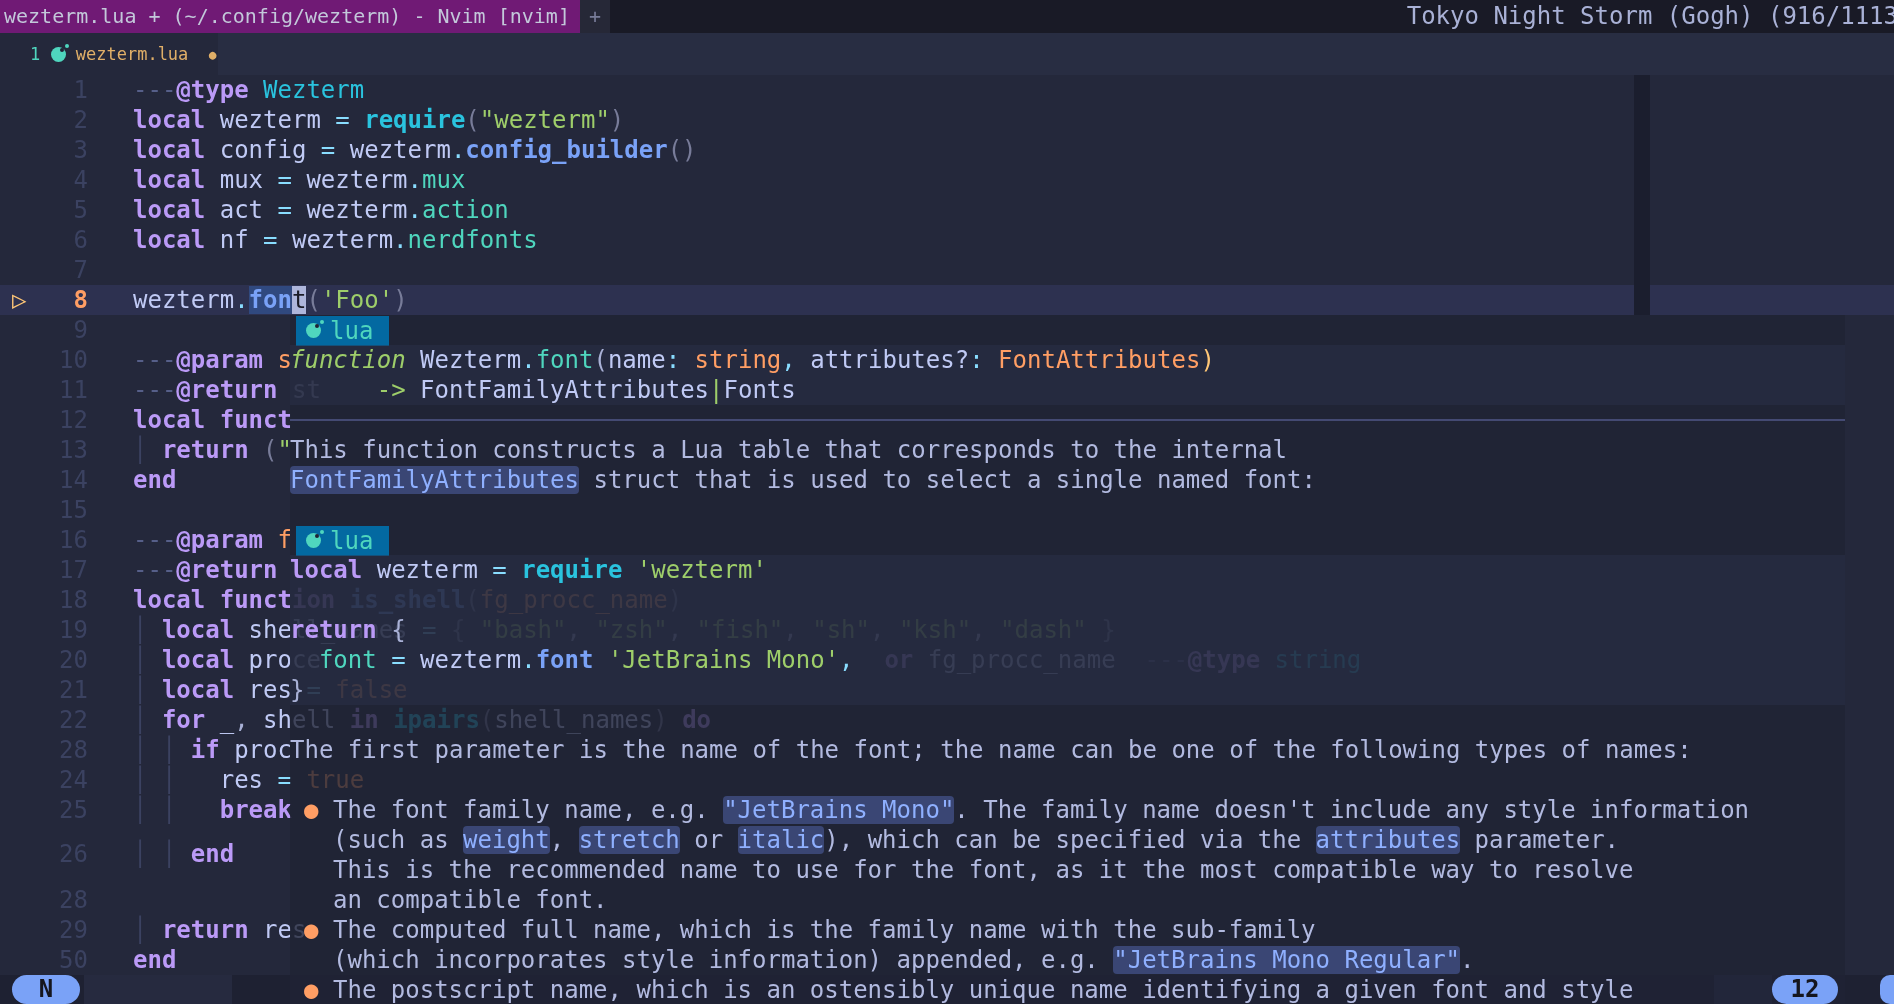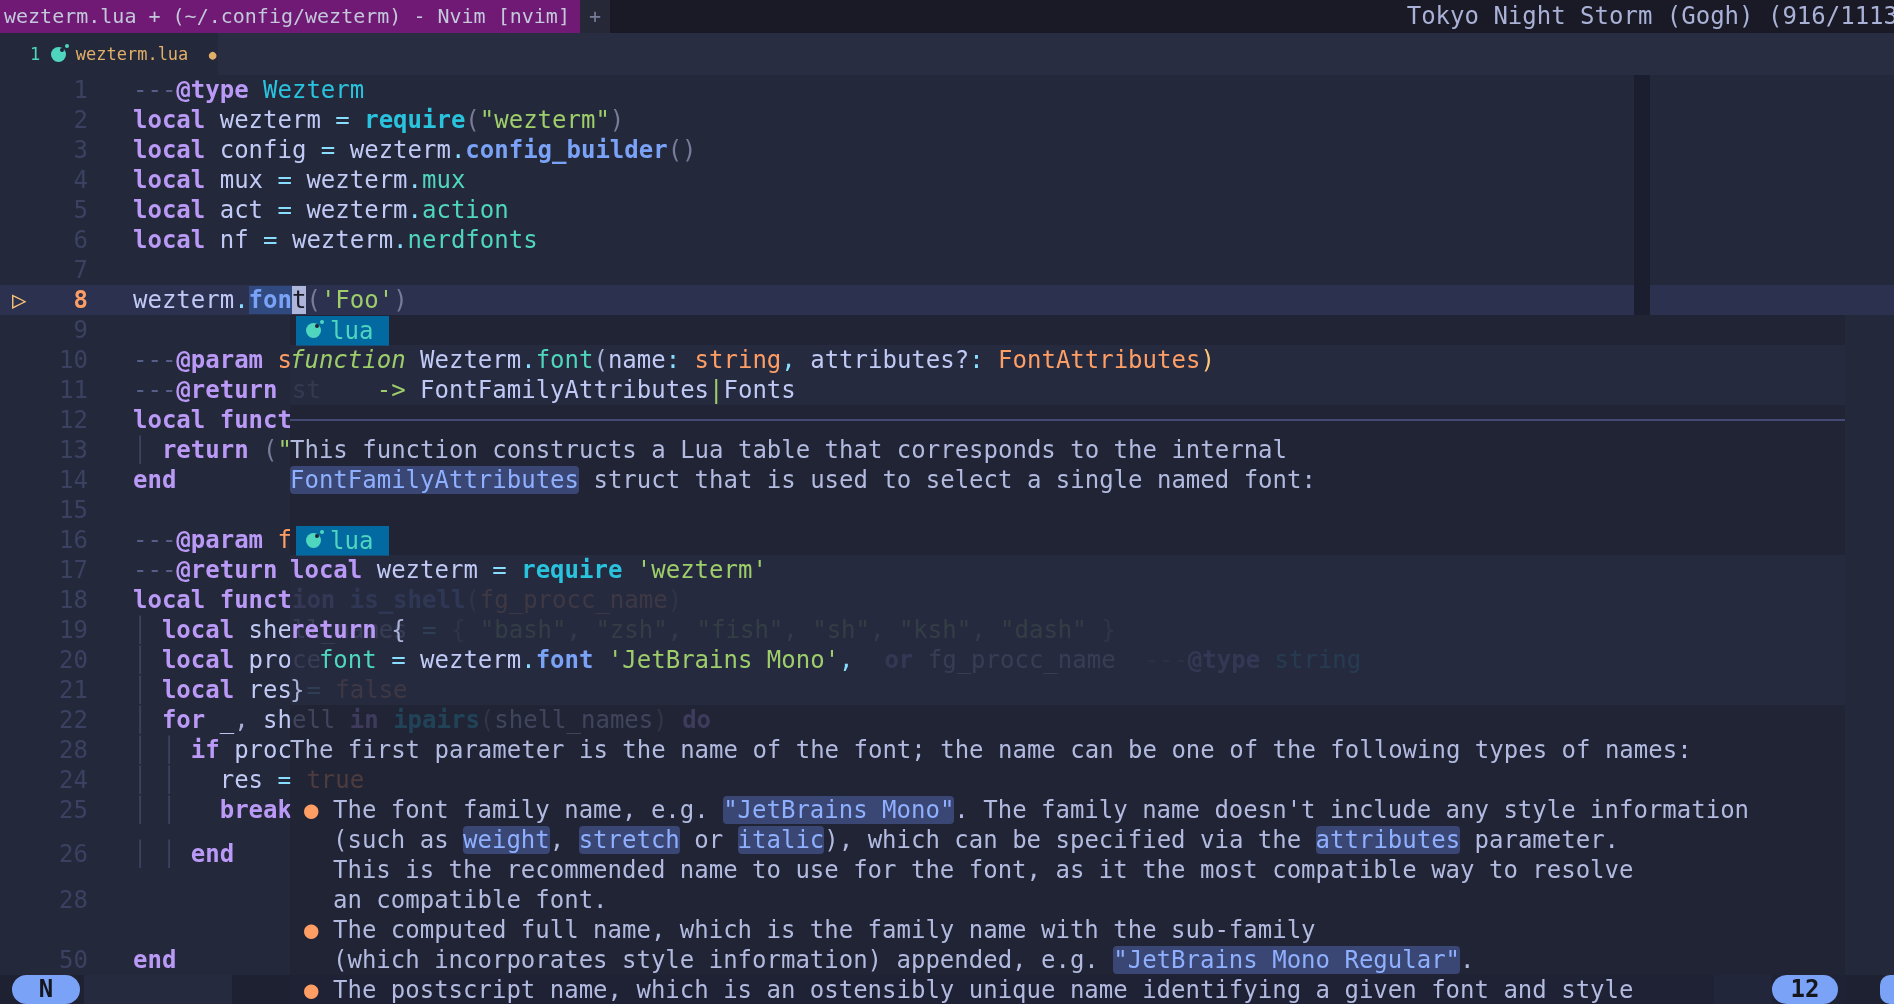--- a/index.html
+++ b/index.html
@@ -125,20 +125,21 @@
       <div class="eline" style="top: 510px;"><span class="lnum">18</span><span class="codetxt"><span class="c-kw">local</span><span class="c-pu"> </span><span class="c-kw">function</span><span class="c-pu"> </span><span class="c-fn">is_shell</span><span class="c-pa">(</span><span class="c-or">fg_procc_name</span><span class="c-pa">)</span></span></div>
       <div class="eline" style="top: 540px;"><span class="lnum">19</span><span class="codetxt"><span class="c-gd">│ </span><span class="c-kw">local</span><span class="c-var"> shell_names </span><span class="c-op">=</span><span class="c-pu"> </span><span class="c-pa">{ </span><span class="c-str">"bash"</span><span class="c-pu">, </span><span class="c-str">"zsh"</span><span class="c-pu">, </span><span class="c-str">"fish"</span><span class="c-pu">, </span><span class="c-str">"sh"</span><span class="c-pu">, </span><span class="c-str">"ksh"</span><span class="c-pu">, </span><span class="c-str">"dash"</span><span class="c-pa"> }</span></span></div>
       <div class="eline" style="top: 570px;"><span class="lnum">20</span><span class="codetxt"><span class="c-gd">│ </span><span class="c-kw">local</span><span class="c-var"> proce</span><span class="c-pu">                                       </span><span class="c-kw">or</span><span class="c-var"> fg_procc_name  </span><span class="c-cm">---</span><span class="c-kw">@type</span><span class="c-pu"> </span><span class="c-ty">string</span></span></div>
       <div class="eline" style="top: 600px;"><span class="lnum">21</span><span class="codetxt"><span class="c-gd">│ </span><span class="c-kw">local</span><span class="c-var"> res </span><span class="c-op">=</span><span class="c-pu"> </span><span class="c-or">false</span></span></div>
       <div class="eline" style="top: 630px;"><span class="lnum">22</span><span class="codetxt"><span class="c-gd">│ </span><span class="c-kw">for</span><span class="c-var"> _</span><span class="c-pu">,</span><span class="c-var"> shell </span><span class="c-kw">in</span><span class="c-pu"> </span><span class="c-bi">ipairs</span><span class="c-pa">(</span><span class="c-var">shell_names</span><span class="c-pa">)</span><span class="c-pu"> </span><span class="c-kw">do</span></span></div>
       <div class="eline" style="top: 660px;"><span class="lnum">28</span><span class="codetxt"><span class="c-gd">│ │ </span><span class="c-kw">if</span><span class="c-var"> proc</span></span></div>
       <div class="eline" style="top: 690px;"><span class="lnum">24</span><span class="codetxt"><span class="c-gd">│ │ </span><span class="c-var">  res </span><span class="c-op">=</span><span class="c-pu"> </span><span class="c-or">true</span></span></div>
       <div class="eline" style="top: 720px;"><span class="lnum">25</span><span class="codetxt"><span class="c-gd">│ │   </span><span class="c-kw">break</span></span></div>
       <div class="eline" style="top: 746px; margin-top: 18px;"><span class="lnum">26</span><span class="codetxt"><span class="c-gd">│ │ </span><span class="c-kw">end</span></span></div>
       <div class="eline" style="top: 810px;"><span class="lnum">28</span><span class="codetxt"></span></div>
+      <div class="eline" style="top: 840px;"><span class="lnum">29</span><span class="codetxt"><span class="c-gd">│ </span><span class="c-kw">return</span><span class="c-var"> res</span></span></div>
       <div class="eline" style="top: 870px;"><span class="lnum">50</span><span class="codetxt"><span class="c-kw">end</span></span></div>
     </div>
 
   <div id="scrollbar-thumb"></div>
 
   <div id="popup">
       <div class="prow" style="top: 0px;"><span class="pr-header-chip" style="margin-left: 6px;"><span class="lua-icon"></span><span>lua</span></span></div>
       <div class="prow pr-code" style="top: 30px;"><span class="c-grni">function</span><span class="c-pu"> </span><span class="c-var">Wezterm</span><span class="c-op">.</span><span class="c-fld">font</span><span class="c-pu">(</span><span class="c-var">name</span><span class="c-op">:</span><span class="c-pu"> </span><span class="c-or">string</span><span class="c-op">,</span><span class="c-pu"> </span><span class="c-var">attributes</span><span class="c-var">?</span><span class="c-op">:</span><span class="c-pu"> </span><span class="c-or">FontAttributes</span><span class="c-yl">)</span></div>
       <div class="prow pr-code" style="top: 60px;"><span class="c-pu">      </span><span class="c-grn">-&gt;</span><span class="c-pu"> </span><span class="c-var">FontFamilyAttributes</span><span class="c-grn">|</span><span class="c-var">Fonts</span></div>
       <div class="prow" style="top: 90px;"><div class="pr-divider"></div></div>

